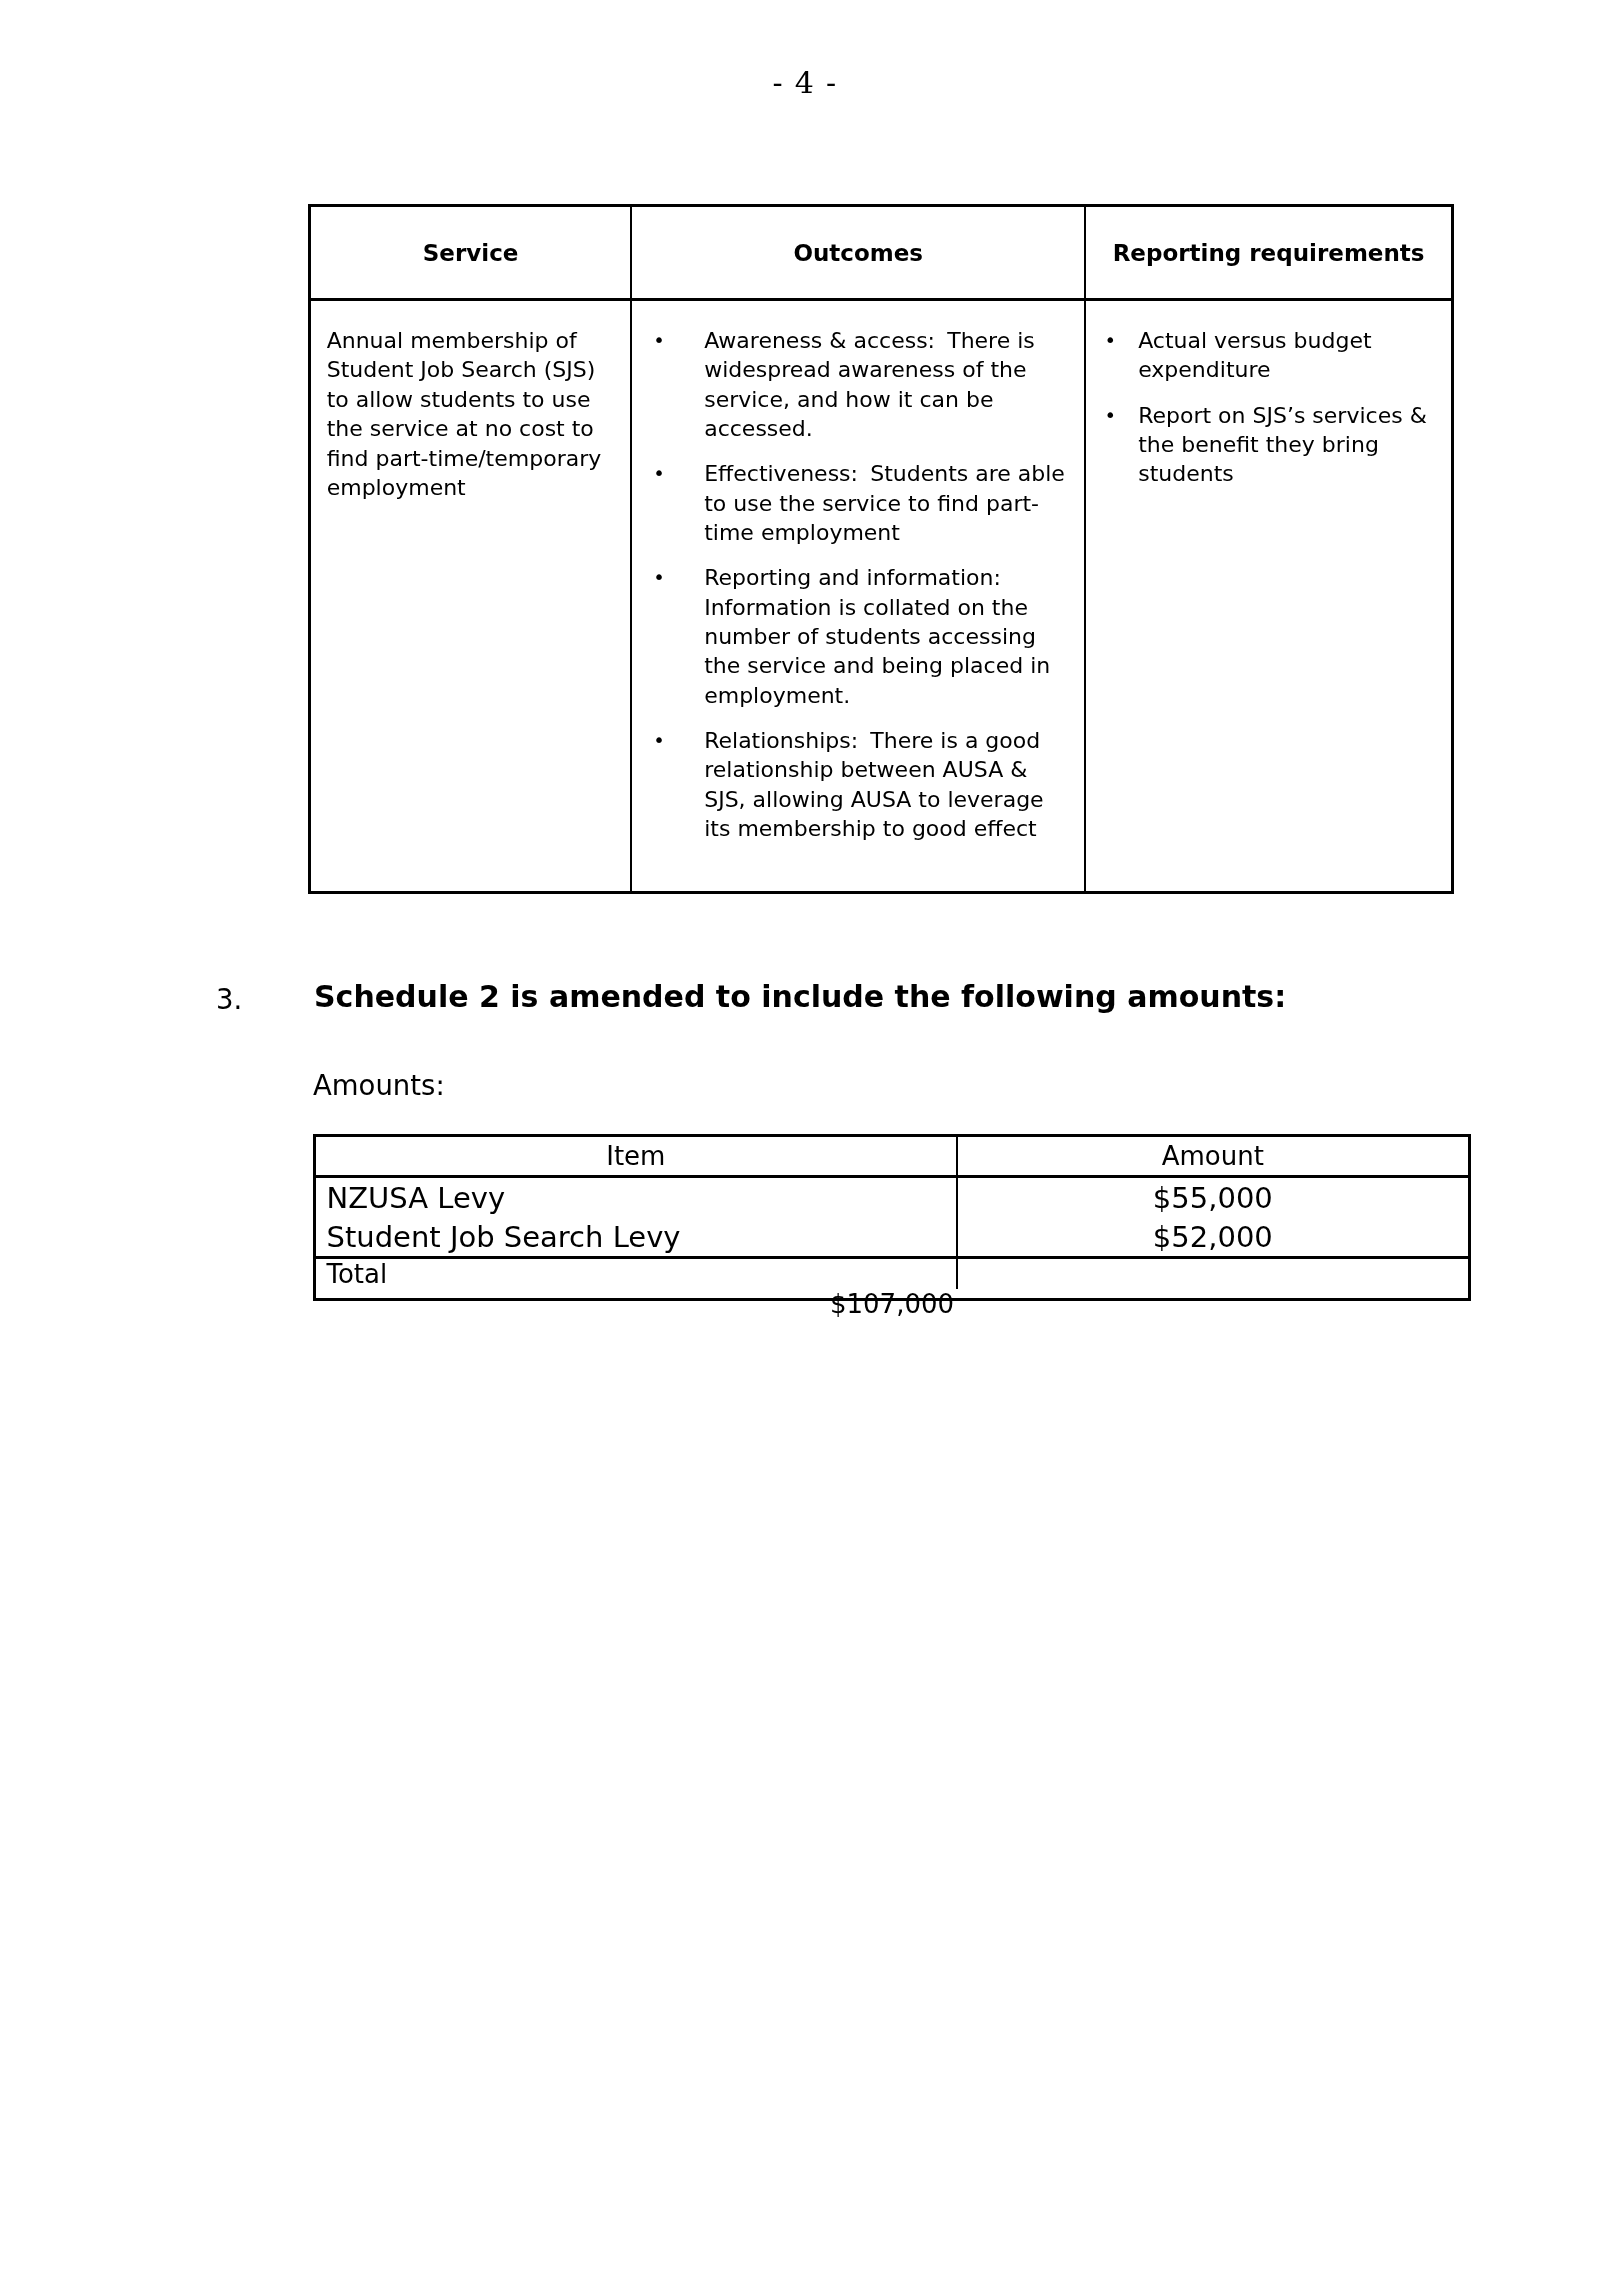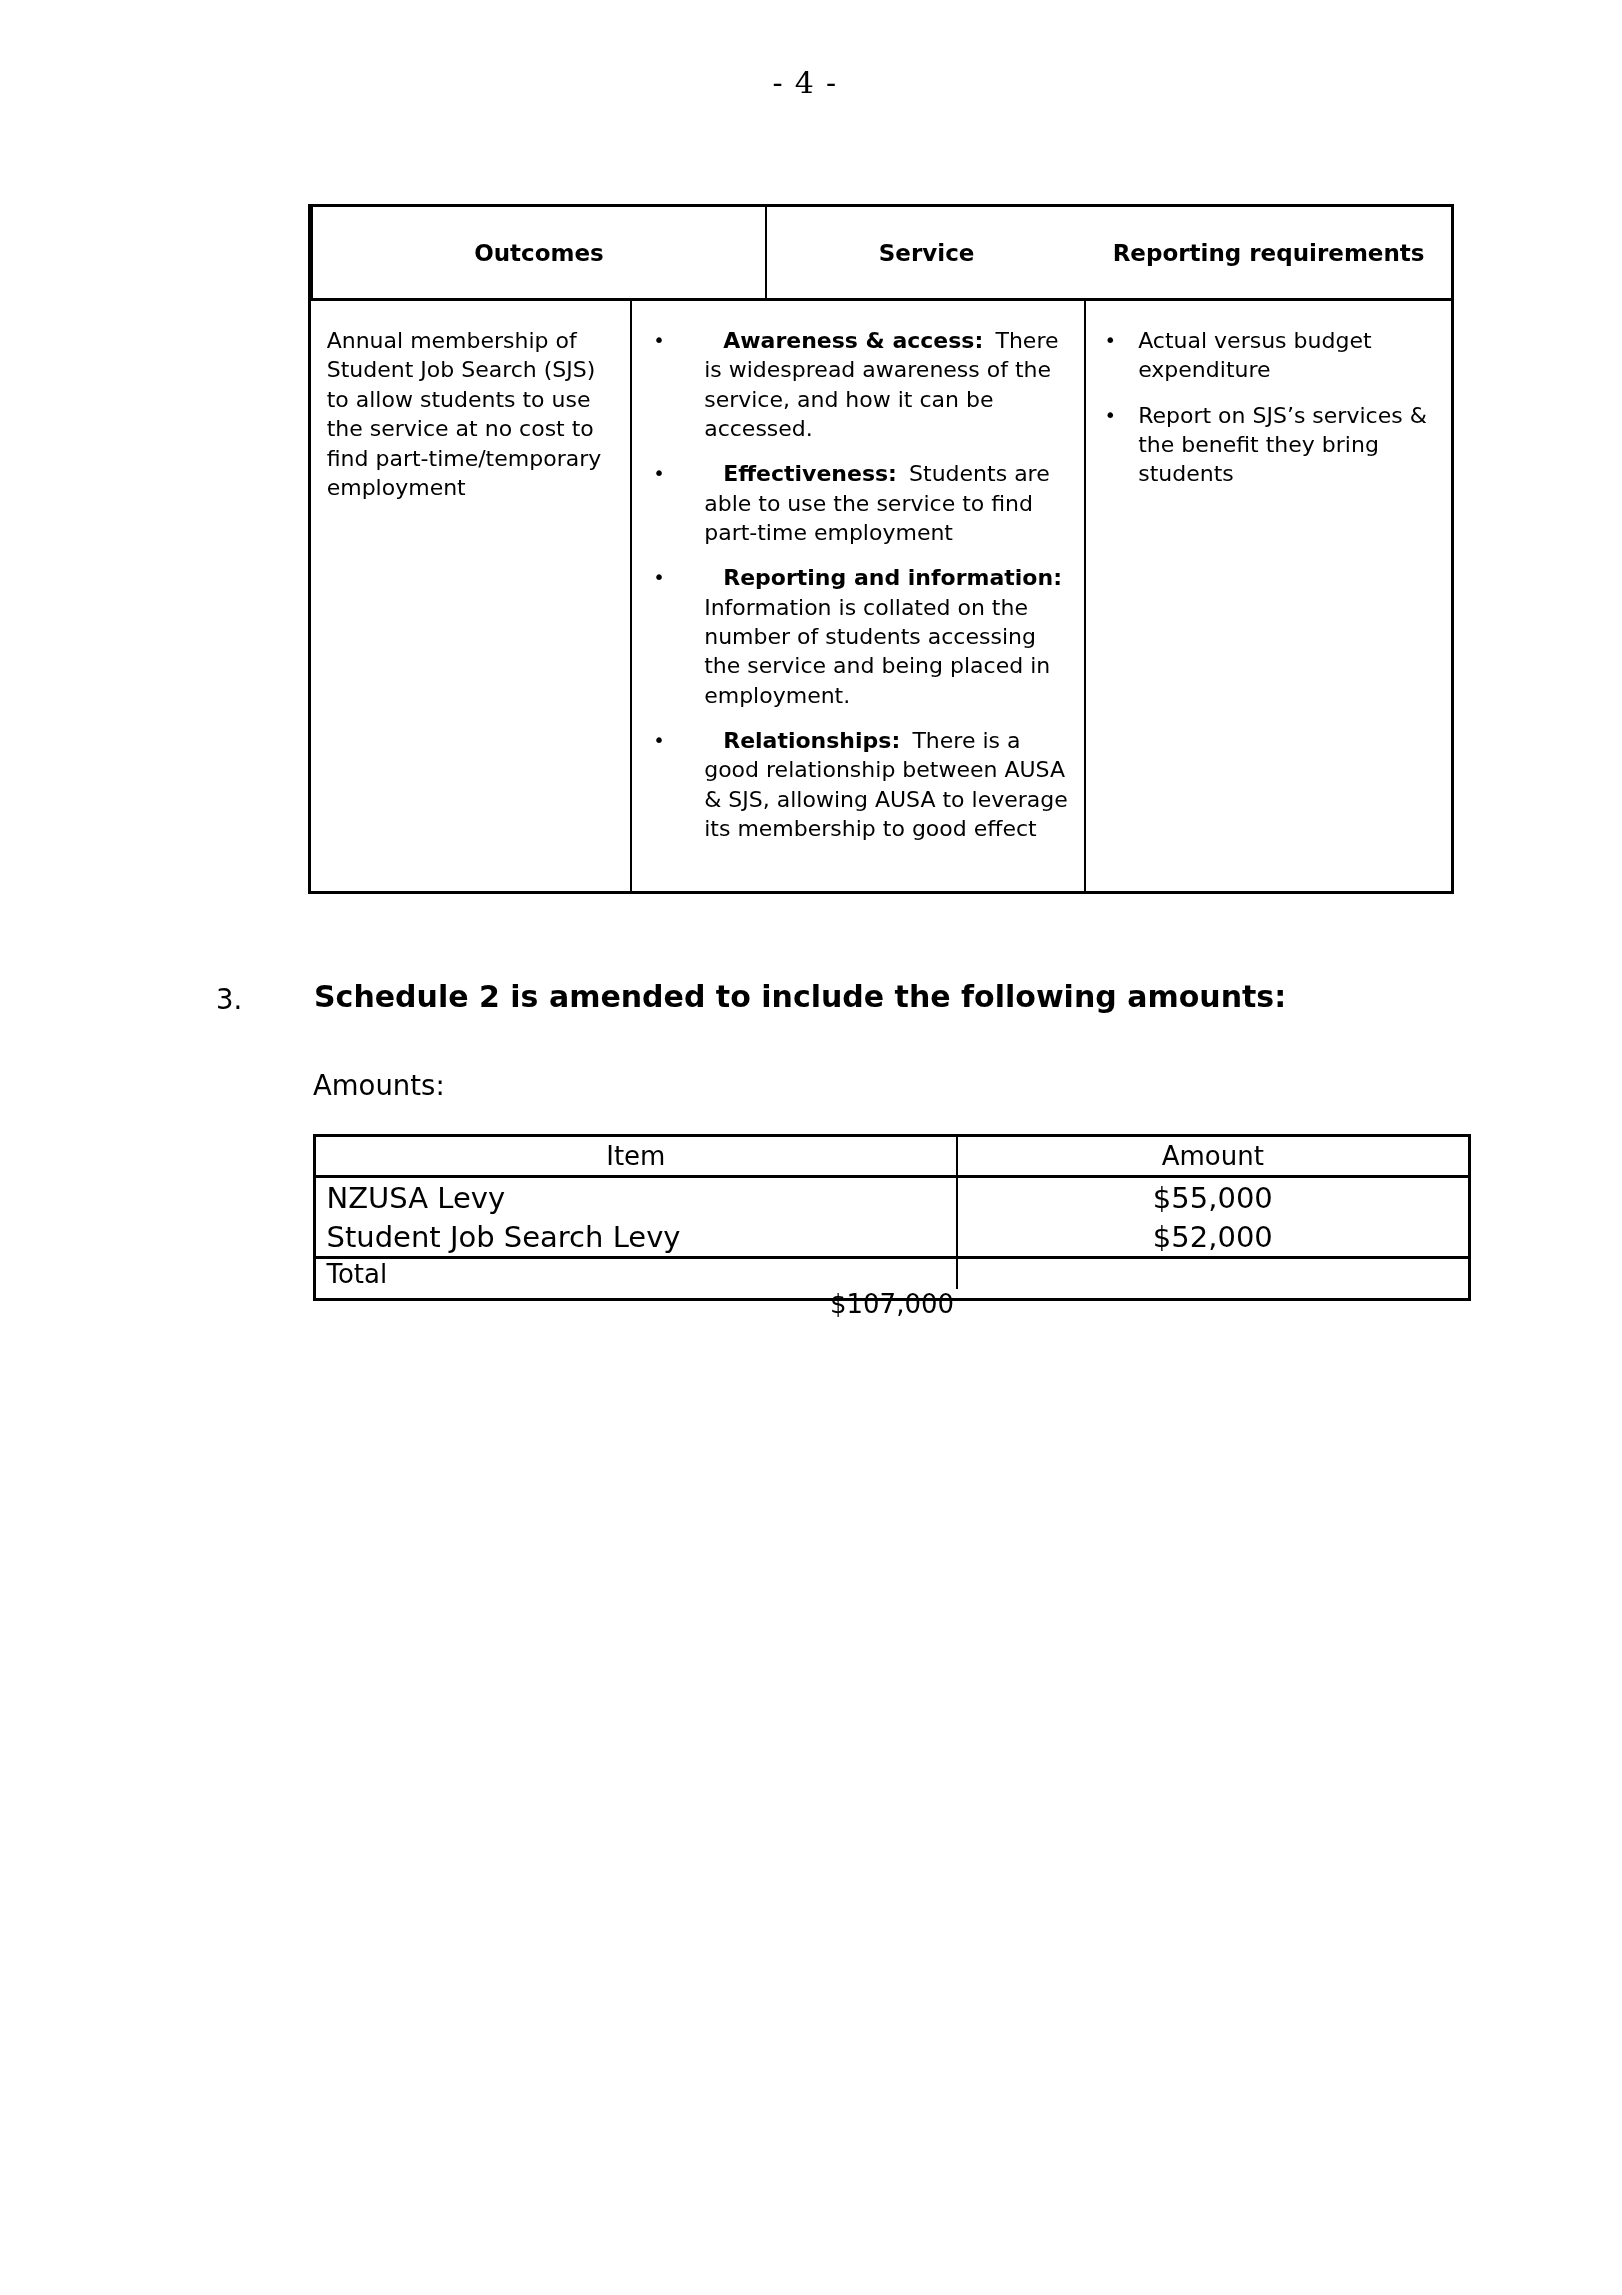--- a/index.html
+++ b/index.html
@@ -81,21 +81,21 @@
   .bullet-item:last-child { margin-bottom: 0; }
   .dot {
     flex-shrink: 0;
     box-sizing: border-box;
     font-size: 19.6px;
     line-height: 29.4px;
   }
   .c2 .dot { width: 72px; padding-left: 21px; }
   .c3 .dot { width: 52px;  padding-left: 18.3px; }
   .btext { flex: 1; }
-  .b-title { font-weight: bold; margin-right: 5.2px; margin-left: 19px; }
+  .b-title { font-weight: normal; margin-right: 5.2px; }
 
   
   .sec3-number {
     position: absolute;
     left: 216px;
     top: 983px;
     font-size: 27.5px;
   }
   .sec3-heading {
     position: absolute;
@@ -157,22 +157,22 @@
     flex-direction: column;
   }
 </style>
 </head>
 <body>
 
 <div class="page-number">- 4 -</div>
 
 <div class="t1">
   <div class="t1-header">
+    <div class="th c1">Service</div>
     <div class="th c2">Outcomes</div>
-    <div class="th c1">Service</div>
     <div class="th c3">Reporting requirements</div>
   </div>
   <div class="t1-body">
 
     <div class="td c1">
       <span>Annual membership of Student Job Search (SJS) to allow students to use the service at no cost to find part-time/temporary employment</span>
     </div>
 
     <div class="td c2">
       <div class="bullet-item">

